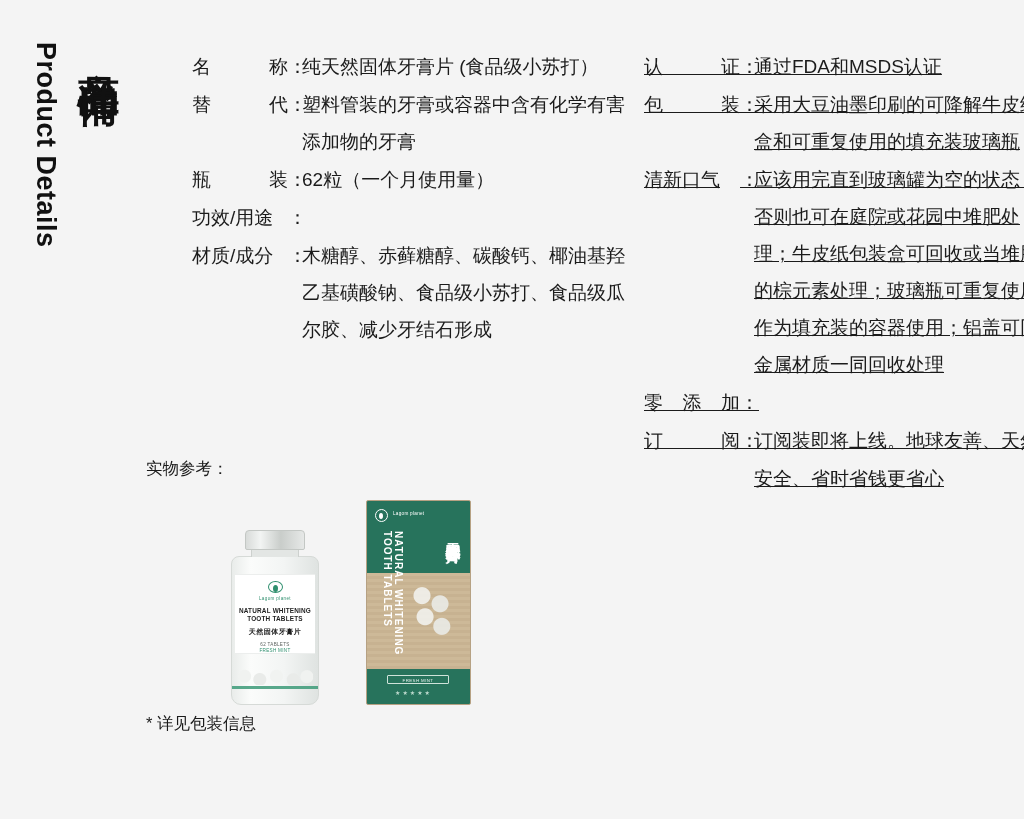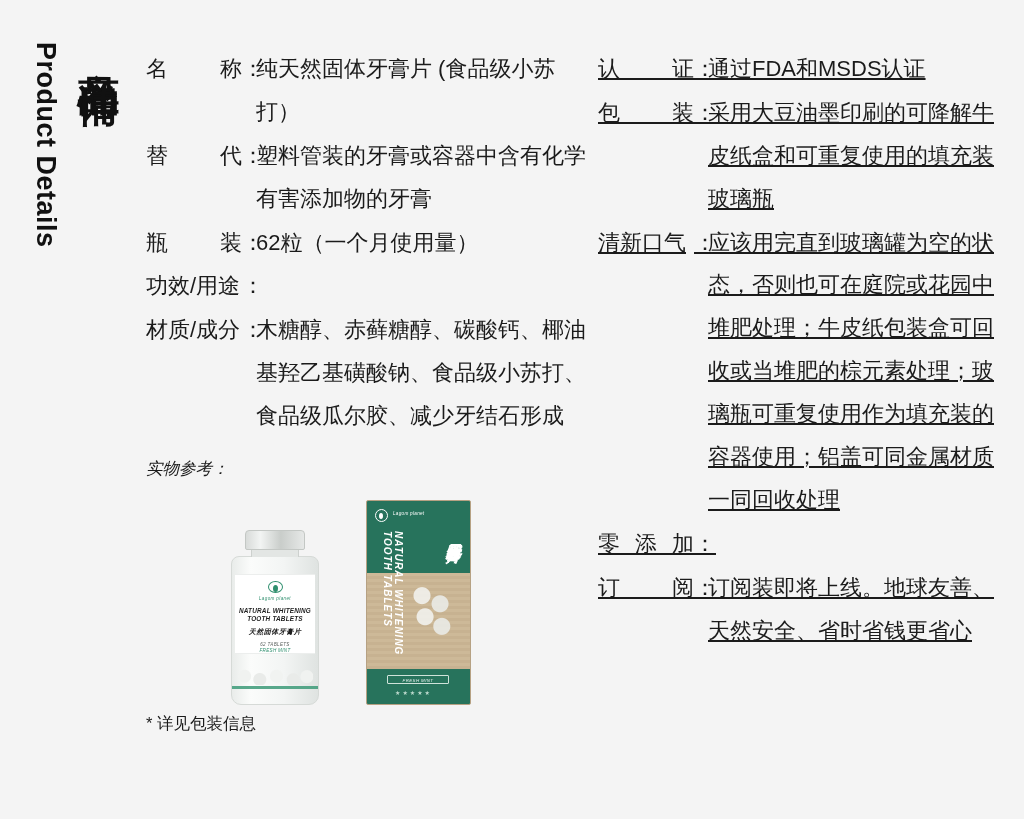--- a/index.html
+++ b/index.html
@@ -45,22 +45,23 @@
     font-weight: bold;
     letter-spacing: 0.5px;
     color: #111;
     order: 1;
     margin-top: 2px;
   }
 
   
   .col {
     position: absolute;
-    font-size: 22px;
+    font-size: 19px;
     line-height: 1.95;
+    margin-left: 46px;
   }
   #col-left { left: 146px; top: 48px; width: 440px; }
   #col-right { left: 598px; top: 48px; width: 400px; text-decoration: underline; }
 
   .row {
     display: flex;
     align-items: flex-start;
     margin-bottom: 1px;
   }
   .label {
@@ -81,21 +82,20 @@
     flex: 1 1 auto;
   }
   #col-right .value { line-height: 1.95; }
 
   
   #photo-section {
     position: absolute;
     left: 146px;
     top: 458px;
     width: 430px;
-    font-style: italic;
   }
   #photo-caption {
     font-size: 16.5px;
     margin-bottom: 10px;
   }
   #photo-row {
     position: relative;
     height: 220px;
     margin-left: 40px;
   }

